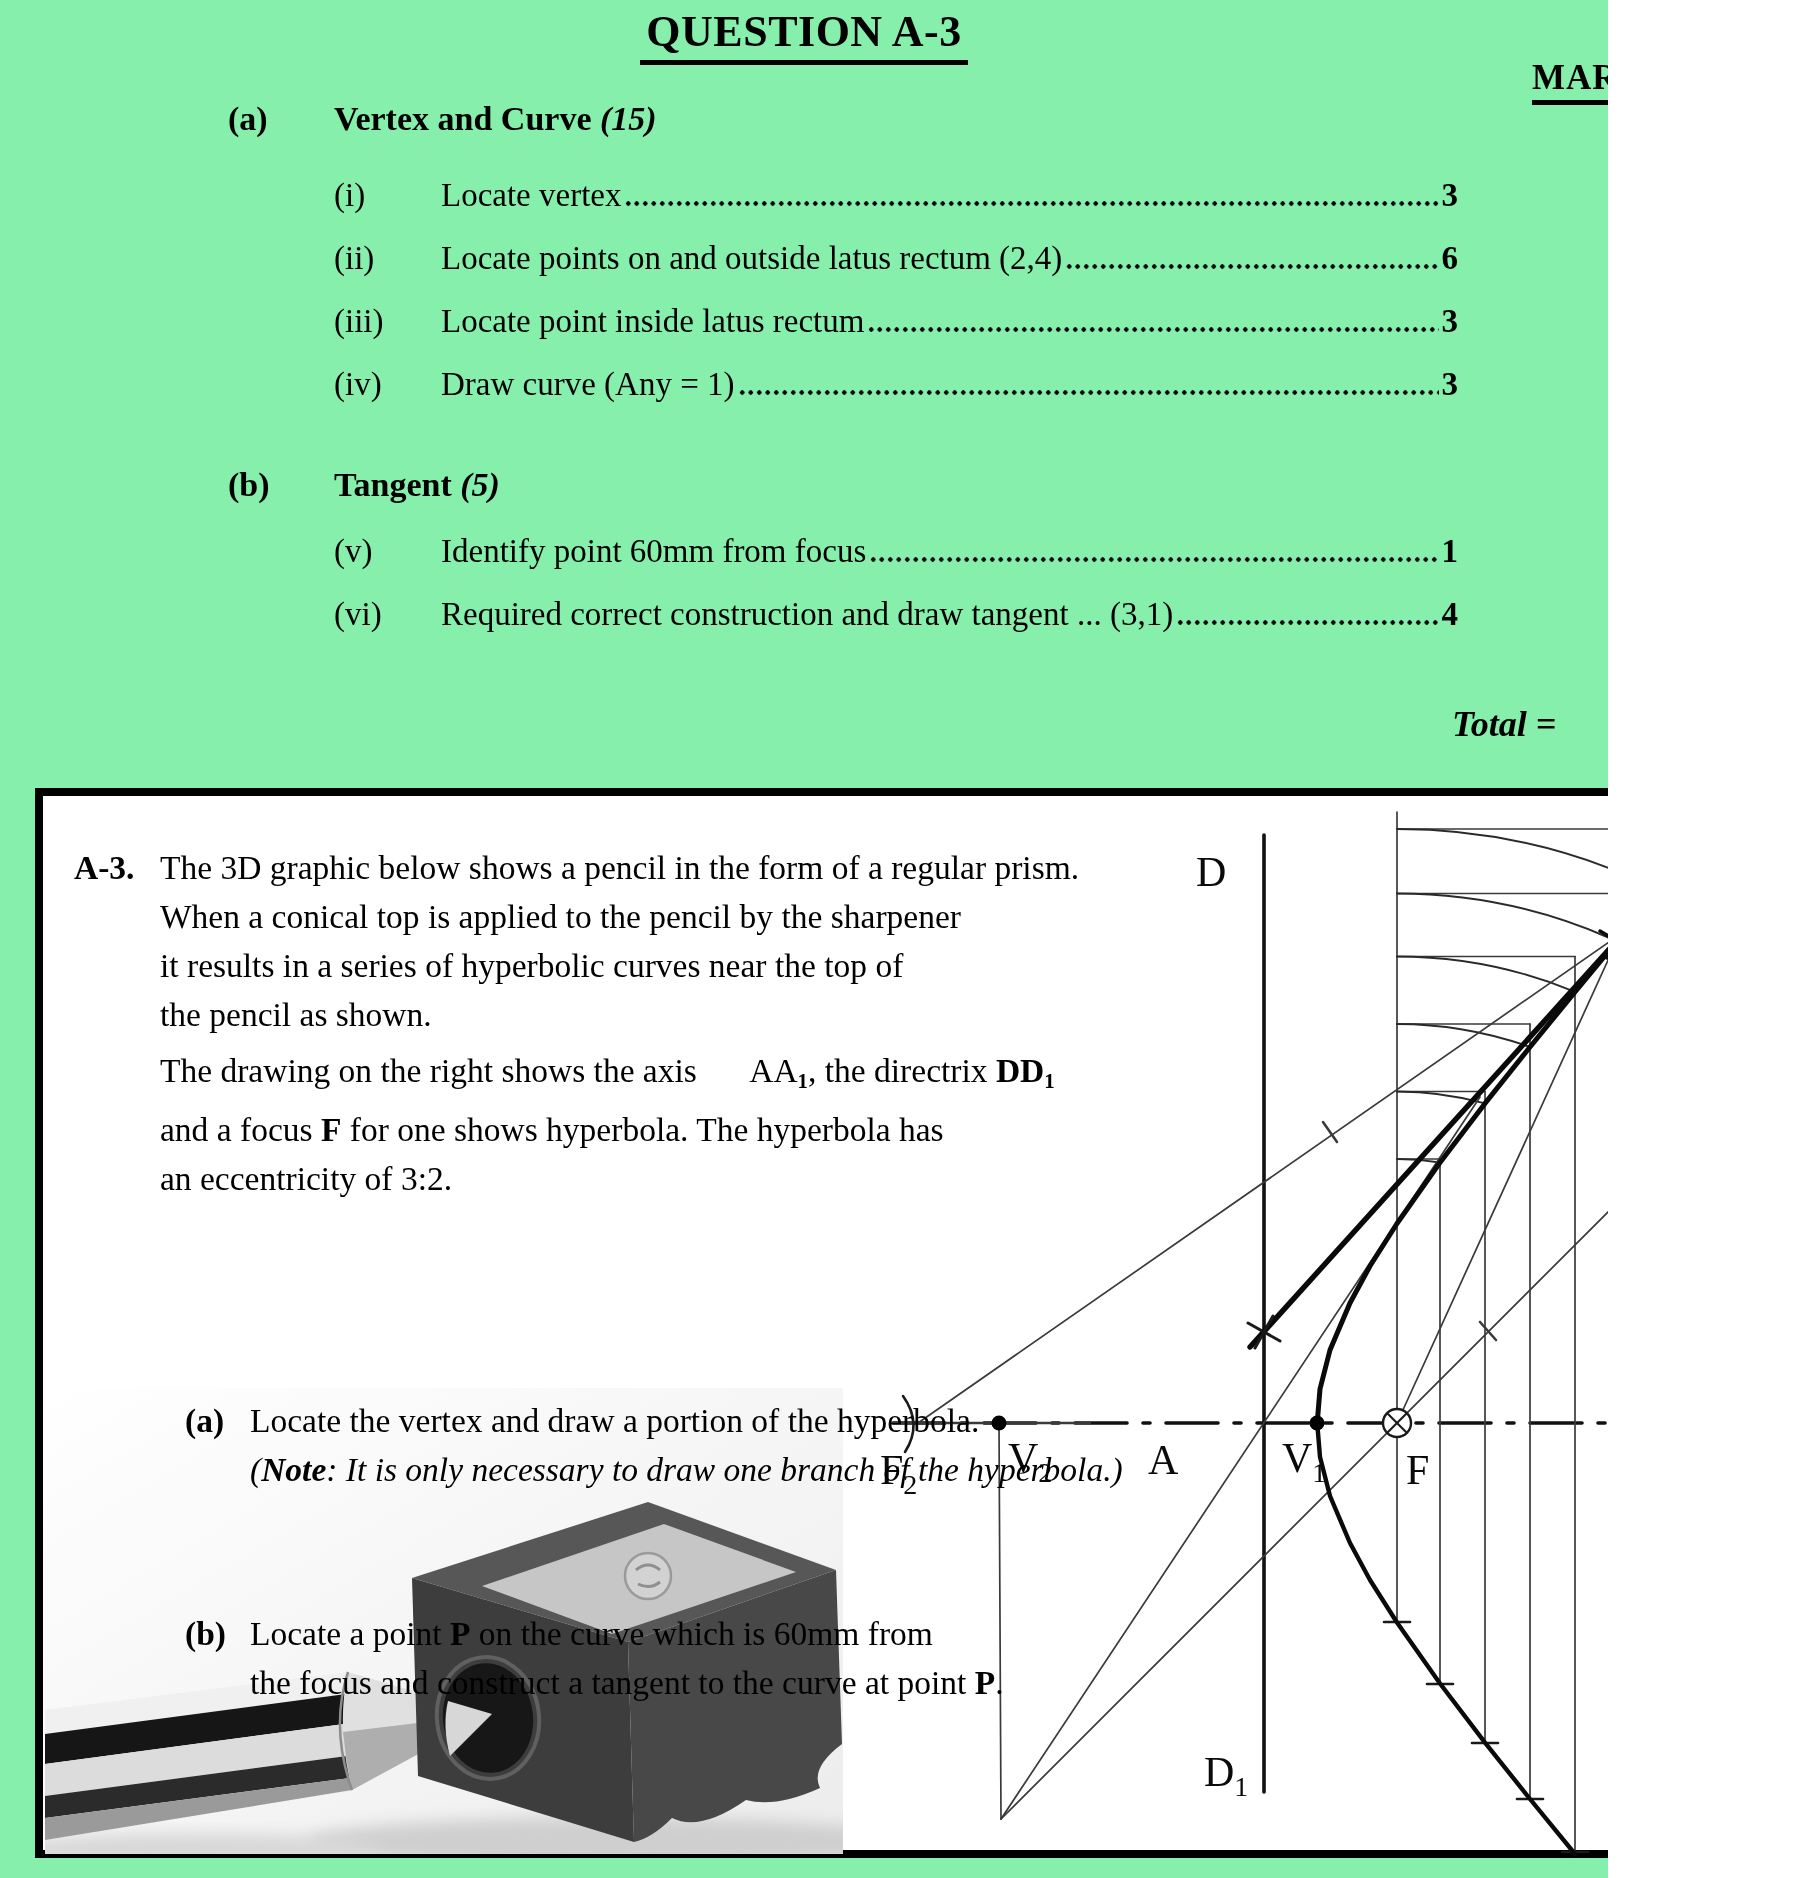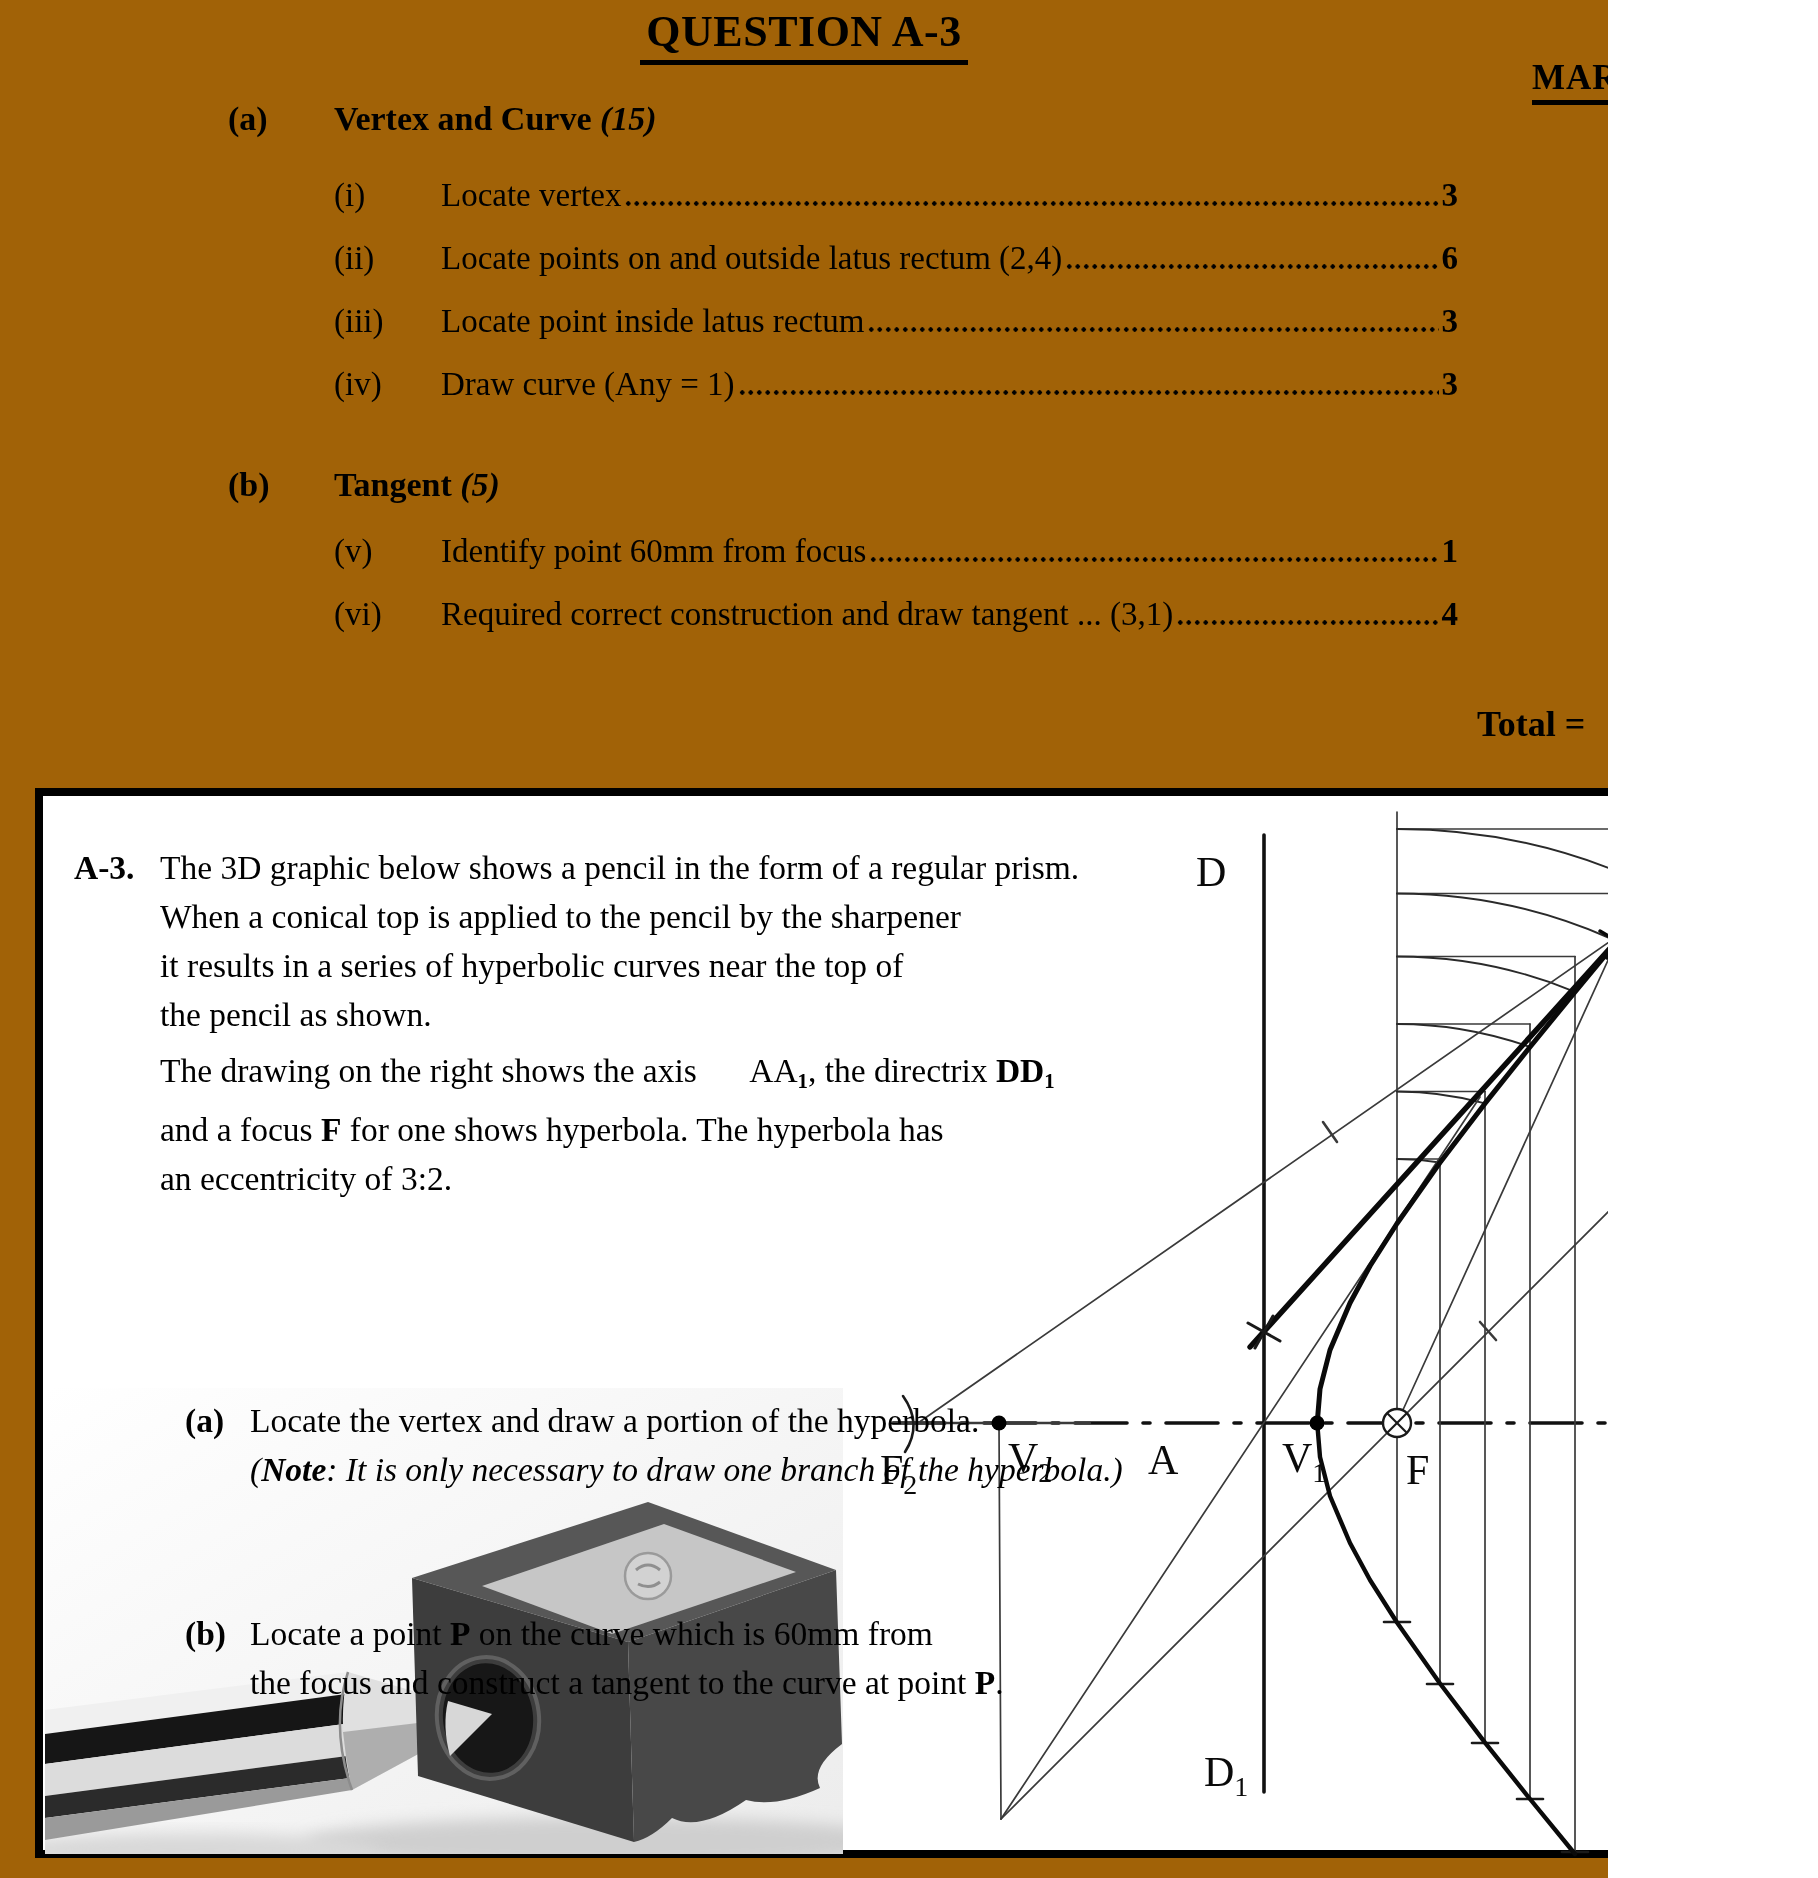--- a/index.html
+++ b/index.html
@@ -1,36 +1,36 @@
 <!DOCTYPE html>
 <html><head>
 <meta charset="utf-8">
 <style>
   html,body{margin:0;padding:0;background:#fff;}
-  #page{position:relative;width:1608px;height:1878px;background:#a16207;overflow:hidden;
+  #page{position:relative;width:1608px;height:1878px;background:#86efac;overflow:hidden;
         font-family:"Liberation Serif", serif;color:#000;}
   
   .title-wrap{position:absolute;top:6px;left:0;width:100%;text-align:center;}
   .title{display:inline-block;font-size:44px;font-weight:bold;border-bottom:5px solid #000;
          padding:0 6px 3px 6px;letter-spacing:.5px;}
   .marks-head{position:absolute;top:58px;left:1532px;font-size:35px;font-weight:bold;
               border-bottom:5px solid #000;padding-bottom:2px;letter-spacing:1px;}
   .sec-label{position:absolute;left:228px;font-size:34px;font-weight:bold;}
   .sec-title{position:absolute;left:334px;font-size:34px;font-weight:bold;}
   .sec-weight{font-style:italic;}
   .sch-row{position:absolute;left:334px;right:150px;display:flex;align-items:flex-end;
            font-size:33px;height:44px;}
   .it-num{width:107px;flex:0 0 107px;}
   .it-text{white-space:nowrap;}
   .leader{flex:1 1 auto;height:40px;margin:0 3px;
           background-image:radial-gradient(circle,#000 1.9px,transparent 2.3px);
           background-size:8.5px 8.5px;background-repeat:repeat-x;
           background-position:left bottom 7px;}
   .it-marks{font-weight:bold;}
-  .total-label{position:absolute;left:1452px;top:703px;font-size:36px;font-weight:bold;margin-left:25px;}
+  .total-label{position:absolute;left:1452px;top:703px;font-size:36px;font-weight:bold;font-style:italic;}
   .total-value{position:absolute;left:1608px;top:690px;font-size:36px;font-weight:bold;font-style:italic;
                border-top:6px solid #c2410c;padding:4px 10px 0 10px;}
   
   .fig-block{position:absolute;font-size:33.5px;line-height:49px;}
   .tline{white-space:nowrap;}
   .p-label{position:absolute;left:-86px;top:0;font-weight:bold;}
   .i-label{position:absolute;left:-65px;top:0;font-weight:bold;}
   .with-label{position:relative;}
   svg text{font-family:"Liberation Serif", serif;}
 </style>

